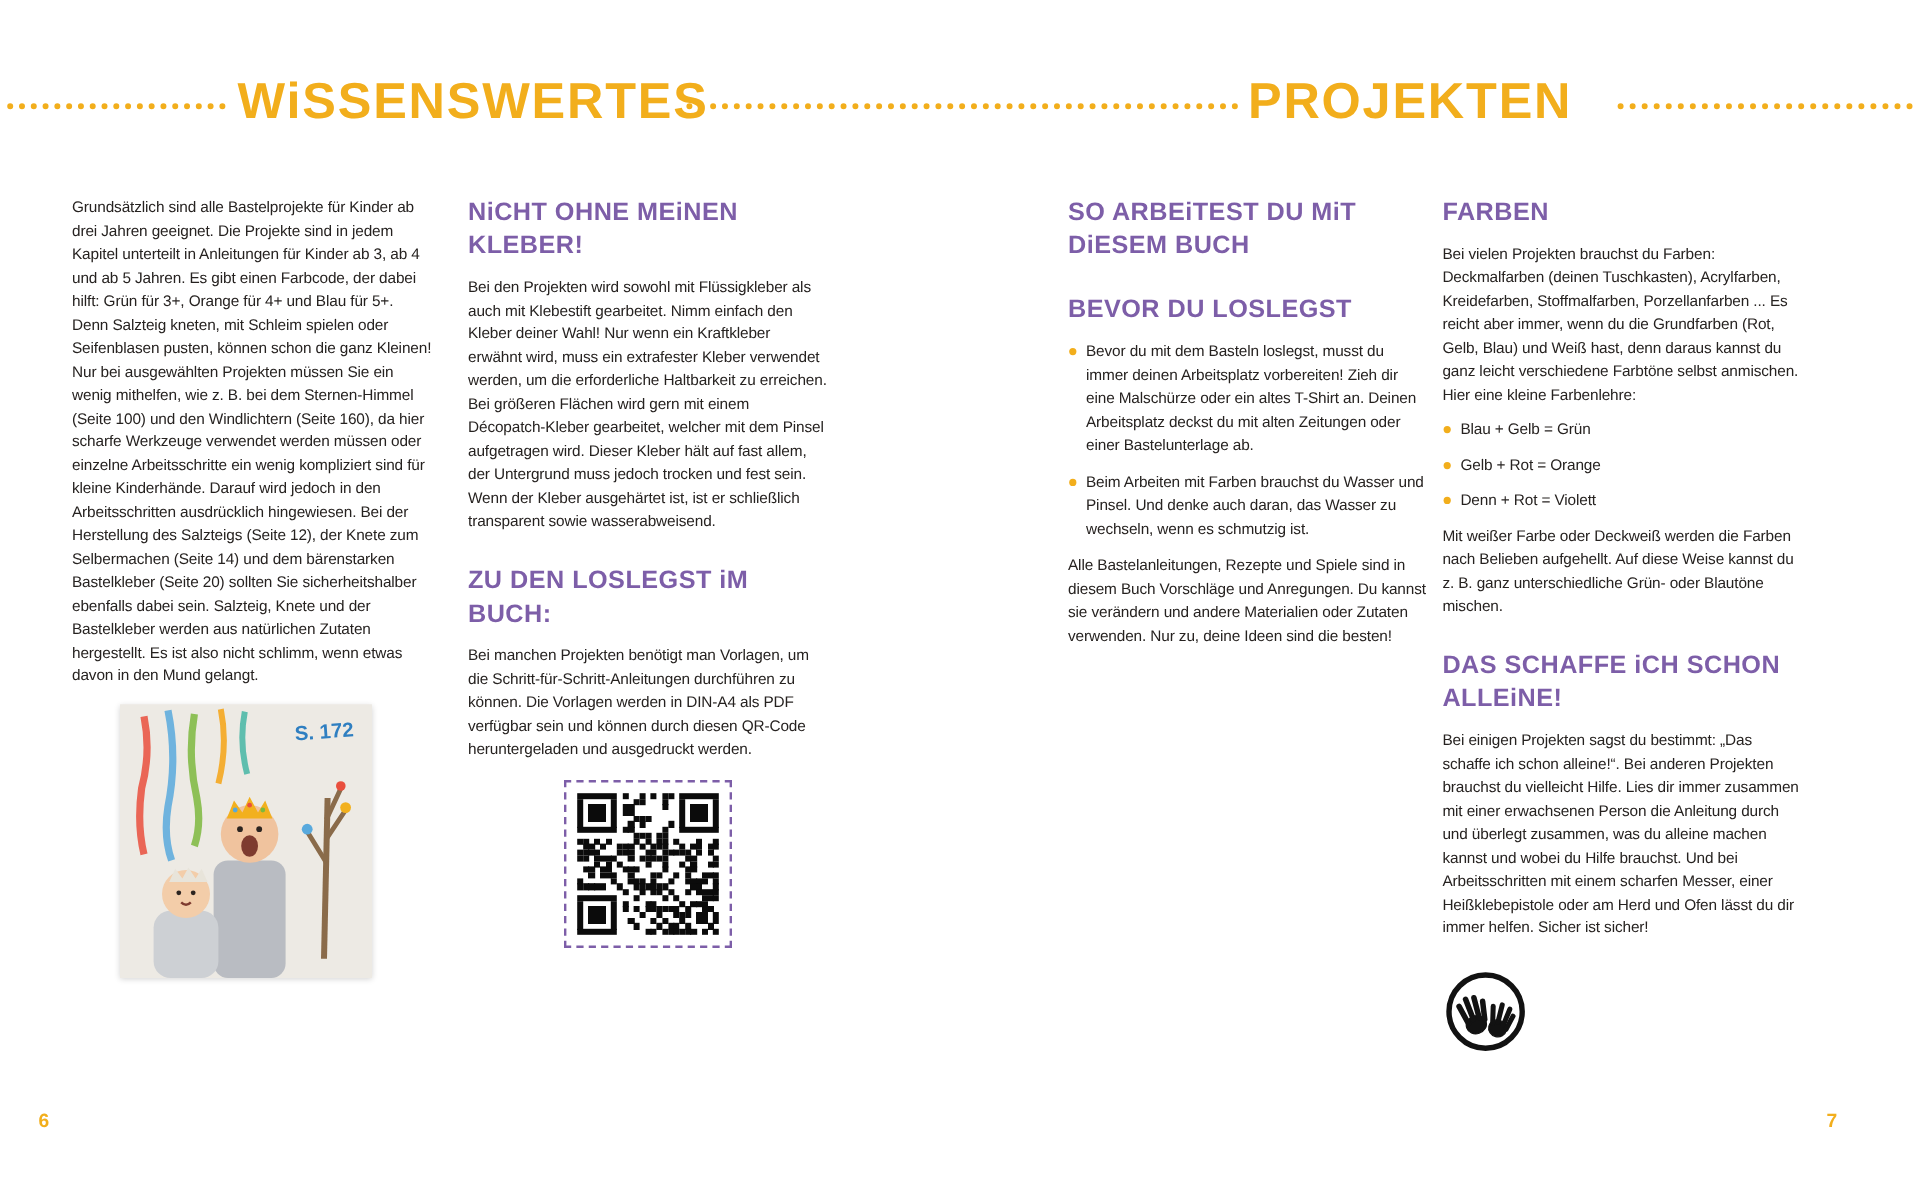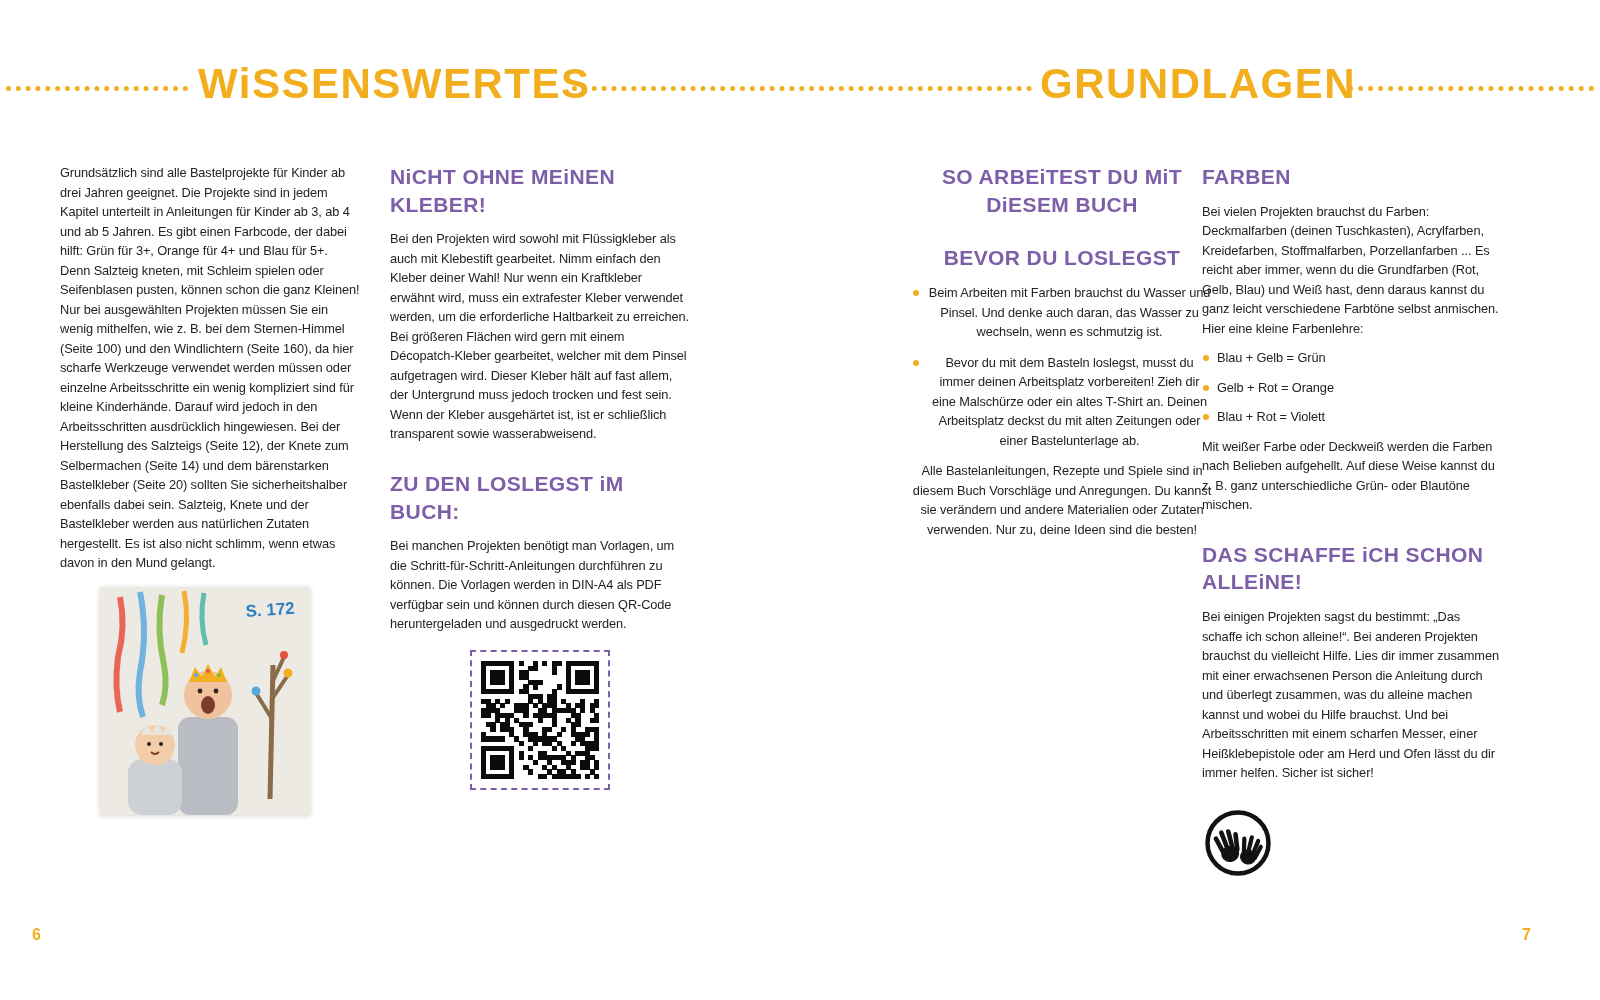--- a/index.html
+++ b/index.html
@@ -13,21 +13,21 @@
   .dots-3 { left:1348px; width:246px; }
   .page-header { position:absolute; top:60px; font-size:42px; font-weight:800;
                  letter-spacing:1.5px; color:#f2ae1c; white-space:nowrap; }
   .ph-left  { left:198px; }
   .ph-right { left:1040px; }
 
   
   .col { position:absolute; top:163px; width:300px; }
   .col-1 { left:60px; }
   .col-2 { left:390px; }
-  .col-3 { left:912px;text-align:center; }
+  .col-3 { left:890px; }
   .col-4 { left:1202px; }
 
   h2 { color:#7d5ea8; font-size:21px; line-height:1.32; letter-spacing:.4px;
        margin-bottom:11px; font-weight:700; }
   .sub { margin-top:26px; }
   p  { font-size:12.8px; line-height:19.5px; letter-spacing:-.1px; margin-bottom:10px; }
   ul { list-style:none; }
   li { position:relative; padding-left:15px; font-size:12.8px; line-height:19.5px;
        margin-bottom:11px; letter-spacing:-.1px; }
   li::before { content:""; position:absolute; left:1px; top:7px; width:6px; height:6px;
@@ -52,21 +52,21 @@
   .pagenum { position:absolute; top:926px; font-size:16px; font-weight:700; color:#f2ae1c; }
   .pn-left  { left:32px; }
   .pn-right { left:1522px; }
 </style>
 </head>
 <body>
 
 <span class="dots dots-1"></span>
 <h1 class="page-header ph-left">WiSSENSWERTES</h1>
 <span class="dots dots-2"></span>
-<h1 class="page-header ph-right">GRUNDLAGEN</h1>
+<h1 class="page-header ph-right">PROJEKTEN</h1>
 <span class="dots dots-3"></span>
 
 <div class="col col-1">
   <p>Grundsätzlich sind alle Bastelprojekte für Kinder ab drei Jahren geeignet. Die Projekte sind in jedem Kapitel unterteilt in Anleitungen für Kinder ab 3, ab 4 und ab 5 Jahren. Es gibt einen Farbcode, der dabei hilft: Grün für 3+, Orange für 4+ und Blau für 5+. Denn Salzteig kneten, mit Schleim spielen oder Seifenblasen pusten, können schon die ganz Kleinen! Nur bei ausgewählten Projekten müssen Sie ein wenig mithelfen, wie z. B. bei dem Sternen-Himmel (Seite 100) und den Windlichtern (Seite 160), da hier scharfe Werkzeuge verwendet werden müssen oder einzelne Arbeitsschritte ein wenig kompliziert sind für kleine Kinderhände. Darauf wird jedoch in den Arbeitsschritten ausdrücklich hingewiesen. Bei der Herstellung des Salzteigs (Seite 12), der Knete zum Selbermachen (Seite 14) und dem bärenstarken Bastelkleber (Seite 20) sollten Sie sicherheitshalber ebenfalls dabei sein. Salzteig, Knete und der Bastelkleber werden aus natürlichen Zutaten hergestellt. Es ist also nicht schlimm, wenn etwas davon in den Mund gelangt.</p>
 
   <div class="photo">
     <svg viewBox="0 0 210 228" width="210" height="228">
       <rect width="210" height="228" fill="#edeae4"></rect>
 
       <path d="M20 10 q6 30 -2 60 q-4 30 2 55" stroke="#e94f3d" stroke-width="6" fill="none" opacity="0.85"></path>
@@ -336,35 +336,35 @@
         <i style="left: 113.28px; top: 113.28px; width: 5.12px; height: 5.12px;"></i>
       </div>
   </div>
 </div>
 
 <div class="col col-3">
   <h2>SO ARBEiTEST DU MiT DiESEM BUCH</h2>
 
   <h2 class="sub">BEVOR DU LOSLEGST</h2>
   <ul>
+    <li>Bevor du mit dem Basteln loslegst, musst du immer deinen Arbeitsplatz vorbereiten! Zieh dir eine Malschürze oder ein altes T-Shirt an. Deinen Arbeitsplatz deckst du mit alten Zeitungen oder einer Bastelunterlage ab.</li>
     <li>Beim Arbeiten mit Farben brauchst du Wasser und Pinsel. Und denke auch daran, das Wasser zu wechseln, wenn es schmutzig ist.</li>
-    <li>Bevor du mit dem Basteln loslegst, musst du immer deinen Arbeitsplatz vorbereiten! Zieh dir eine Malschürze oder ein altes T-Shirt an. Deinen Arbeitsplatz deckst du mit alten Zeitungen oder einer Bastelunterlage ab.</li>
   </ul>
 
   <p>Alle Bastelanleitungen, Rezepte und Spiele sind in diesem Buch Vorschläge und Anregungen. Du kannst sie verändern und andere Materialien oder Zutaten verwenden. Nur zu, deine Ideen sind die besten!</p>
 </div>
 
 <div class="col col-4">
   <h2>FARBEN</h2>
   <p>Bei vielen Projekten brauchst du Farben: Deckmalfarben (deinen Tuschkasten), Acrylfarben, Kreidefarben, Stoffmalfarben, Porzellanfarben ... Es reicht aber immer, wenn du die Grundfarben (Rot, Gelb, Blau) und Weiß hast, denn daraus kannst du ganz leicht verschiedene Farbtöne selbst anmischen. Hier eine kleine Farbenlehre:</p>
 
   <ul class="mix-list">
     <li>Blau + Gelb = Grün</li>
     <li>Gelb + Rot = Orange</li>
-    <li>Blau + Rot = Violett</li>
+    <li>Denn + Rot = Violett</li>
   </ul>
 
   <p>Mit weißer Farbe oder Deckweiß werden die Farben nach Belieben aufgehellt. Auf diese Weise kannst du z. B. ganz unterschiedliche Grün- oder Blautöne mischen.</p>
 
   <h2 class="sub">DAS SCHAFFE iCH SCHON ALLEiNE!</h2>
   <p>Bei einigen Projekten sagst du bestimmt: „Das schaffe ich schon alleine!“. Bei anderen Projekten brauchst du vielleicht Hilfe. Lies dir immer zusammen mit einer erwachsenen Person die Anleitung durch und überlegt zusammen, was du alleine machen kannst und wobei du Hilfe brauchst. Und bei Arbeitsschritten mit einem scharfen Messer, einer Heißklebepistole oder am Herd und Ofen lässt du dir immer helfen. Sicher ist sicher!</p>
 
   <svg class="hands-badge" viewBox="0 0 72 72">
     <circle cx="36" cy="36" r="30.5" fill="#ffffff" stroke="#121212" stroke-width="4.5"></circle>
     <g fill="#121212" stroke="#121212" stroke-linecap="round">

